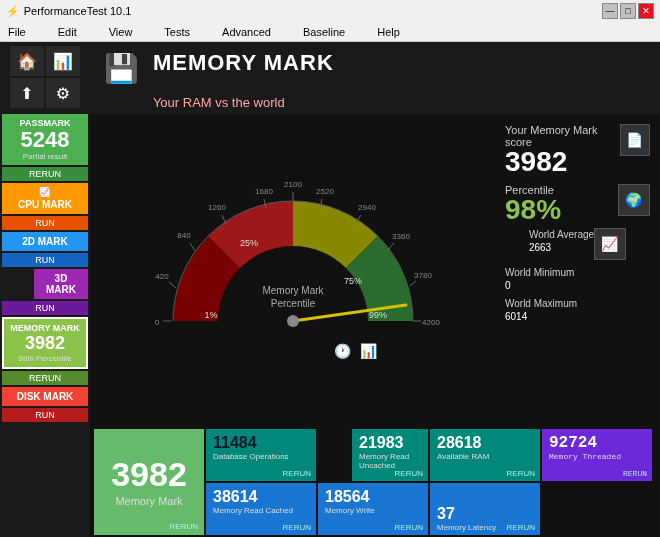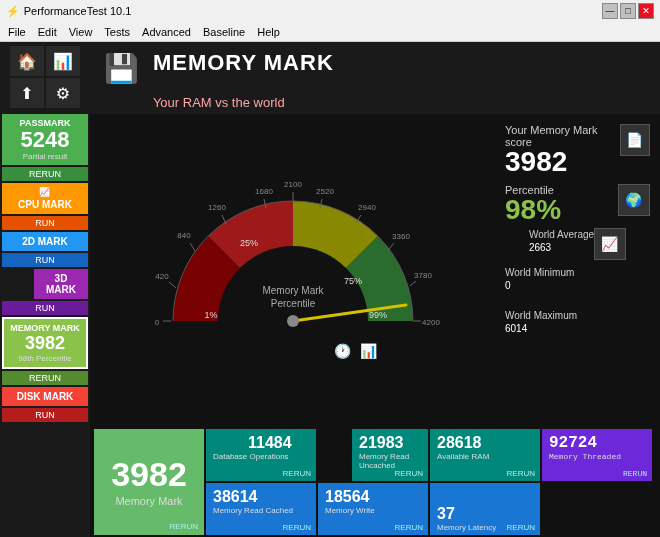--- a/index.html
+++ b/index.html
@@ -41,21 +41,21 @@
       justify-content: center;
       cursor: pointer;
     }
     
     .menu-bar {
       background: #f0f0f0;
       height: 20px;
       display: flex;
       align-items: center;
       padding: 0 4px;
-      gap: 4px;
+      gap: 24px;
       font-size: 11px;
       color: #000;
       border-bottom: 1px solid #ccc;
     }
     .menu-item { cursor: pointer; padding: 0 4px; }
 
     
     .main-container {
       display: flex;
       height: calc(537px - 42px);
@@ -430,38 +430,38 @@
           <div>
             <div class="stat-item">World Average</div>
             <div class="stat-value">2663</div>
           </div>
           <div class="icon-btn">📈</div>
         </div>
         <div style="margin-top:2px;">
           <div class="stat-item">World Minimum</div>
           <div class="stat-value">0</div>
         </div>
-        <div style="margin-top:14px;">
+        <div style="margin-top:2px;">
           <div class="stat-item">World Maximum</div>
           <div class="stat-value">6014</div>
         </div>
       </div>
     </div>
 
     <div style="padding: 2px 4px 2px 0; background:#111;">
       <div style="display:grid; grid-template-columns: 110px 110px 110px 110px 110px; grid-template-rows: 52px 52px; gap:2px; margin-left:4px;">
 
         <div style="grid-row: span 2; background:#66bb6a; display:flex; flex-direction:column; align-items:center; justify-content:center; position:relative; padding:6px;">
           <div style="font-size:34px; font-weight:bold; color:white; line-height:1;">3982</div>
           <div style="font-size:11px; color:#ddd; margin-top:4px;">Memory Mark</div>
           <div style="font-size:8px; color:#aee; position:absolute; bottom:4px; right:6px; cursor:pointer;">RERUN</div>
         </div>
 
         <div style="background:#00897b; padding:5px 7px; position:relative;">
-          <div style="font-size:16px; font-weight:bold; color:#ffffff;margin-left:35px;">11484</div>
+          <div style="font-size:16px; font-weight:bold; color:#0f172a;">11484</div>
           <div style="font-size:8px; color:#ddd;">Database Operations</div>
           <div style="font-size:8px; color:#aee; position:absolute; bottom:3px; right:5px; cursor:pointer;">RERUN</div>
         </div>
 
         <div style="background:#00897b; padding:5px 7px; position:relative;margin-left:34px;">
           <div style="font-size:16px; font-weight:bold; color:white;">21983</div>
           <div style="font-size:8px; color:#ddd;">Memory Read Uncached</div>
           <div style="font-size:8px; color:#aee; position:absolute; bottom:3px; right:5px; cursor:pointer;">RERUN</div>
         </div>
 

